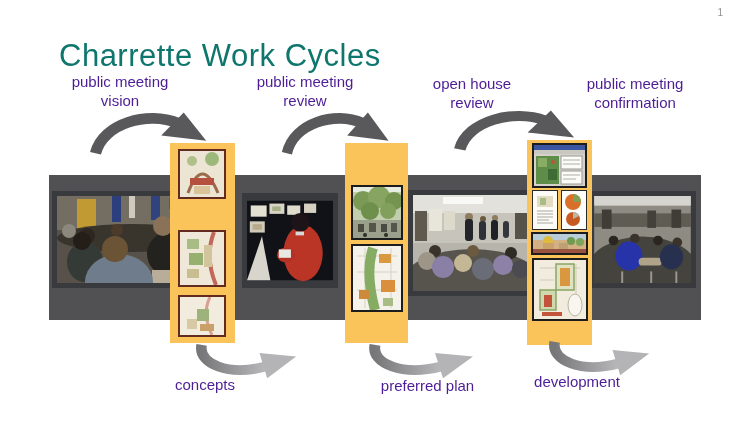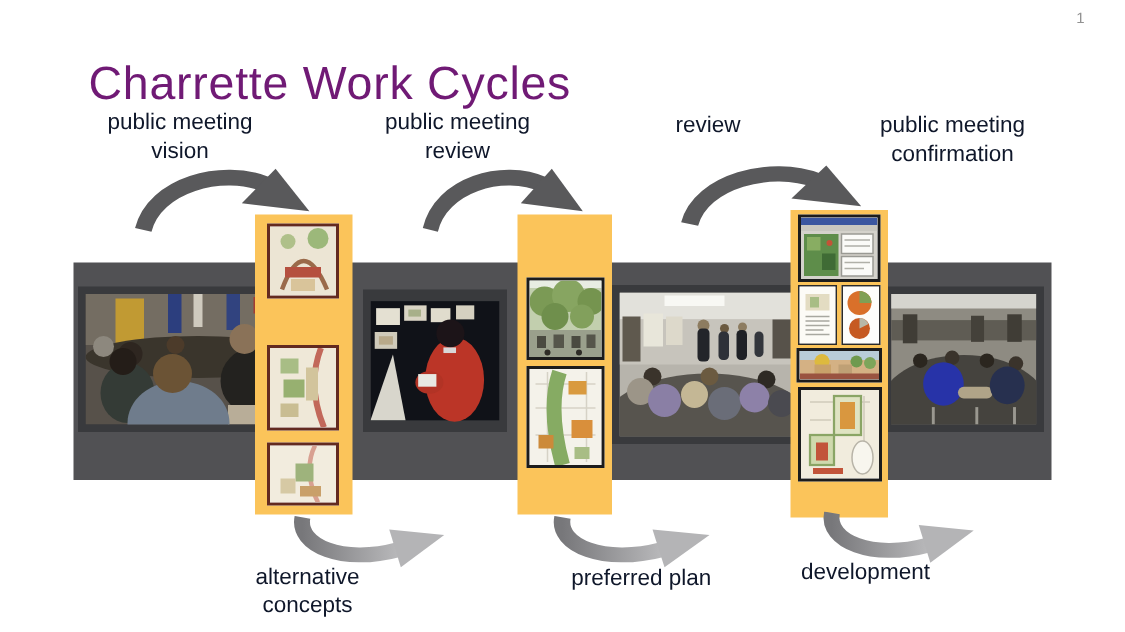--- a/index.html
+++ b/index.html
@@ -1,20 +1,20 @@
 <!DOCTYPE html>
 <html><head>
 <meta charset="utf-8">
 <style>
   html,body{margin:0;padding:0;background:#fff;}
   .slide{position:relative;width:750px;height:421px;background:#ffffff;overflow:hidden;
          font-family:"Liberation Sans",sans-serif;}
   #pagenum{position:absolute;top:7px;right:27px;font-size:10px;color:#919191;}
-  #title{position:absolute;left:59px;top:38px;font-size:31px;color:#701a75;letter-spacing:.5px;white-space:nowrap;}
-  .lbl{position:absolute;width:160px;text-align:center;font-size:15px;color:#0f172a;line-height:1.25;}
+  #title{position:absolute;left:59px;top:38px;font-size:31px;color:#0f766e;letter-spacing:.5px;white-space:nowrap;}
+  .lbl{position:absolute;width:160px;text-align:center;font-size:15px;color:#4c1d95;line-height:1.25;}
   .lbl span{display:block;}
   
   #band{position:absolute;left:49px;top:175px;width:652px;height:145px;background:#515154;}
   .frame{position:absolute;background:#393A3D;}
   .frame svg{position:absolute;left:5px;top:5px;}
   
   .strip{position:absolute;background:#FBC45A;}
   .thumb{position:absolute;background:#fff;box-sizing:border-box;overflow:hidden;}
   .b-maroon{border:2px solid #632A20;}
   .b-black{border:2px solid #1C1C1C;}
@@ -31,20 +31,21 @@
 
   <div class="lbl" style="left:40px;top:73px;">
     <span>public meeting</span>
     <span>vision</span>
   </div>
   <div class="lbl" style="left:225px;top:73px;">
     <span>public meeting</span>
     <span>review</span>
   </div>
   <div class="lbl" style="left:392px;top:75px;">
+    <span>open house</span>
     <span>review</span>
   </div>
   <div class="lbl" style="left:555px;top:75px;">
     <span>public meeting</span>
     <span>confirmation</span>
   </div>
 
   <svg class="arrow" style="left:88px;top:109px;" width="122" height="46" viewBox="0 0 130 52" preserveAspectRatio="none">
     <path d="M8,50 C16,16 64,2 96,16" fill="none" stroke="#59595B" stroke-width="12"></path>
     <polygon points="102,4 78,30 126,36" fill="#59595B"></polygon>
@@ -302,21 +303,20 @@
         <linearGradient id="bg3" x1="0" y1="0" x2="1" y2="0">
       <stop offset="0" stop-color="#77777A"></stop>
           <stop offset="1" stop-color="#B8B8BA"></stop>
     </linearGradient>
       </defs>
     <path d="M10,1 C6,22 38,36 76,25" fill="none" stroke="url(#bg3)" stroke-width="11"></path>
     <polygon points="70,10 78,38 108,14" fill="#B4B4B6"></polygon>
   </svg>
 
   <div class="lbl" style="left:125px;top:376px;">
-    <span>alternative</span>
     <span>concepts</span>
   </div>
   <div class="lbl" style="left:340px;top:377px;width:175px;">
     <span>preferred plan</span>
     <span></span>
   </div>
   <div class="lbl" style="left:497px;top:373px;">
     <span>development</span>
   </div>
 

